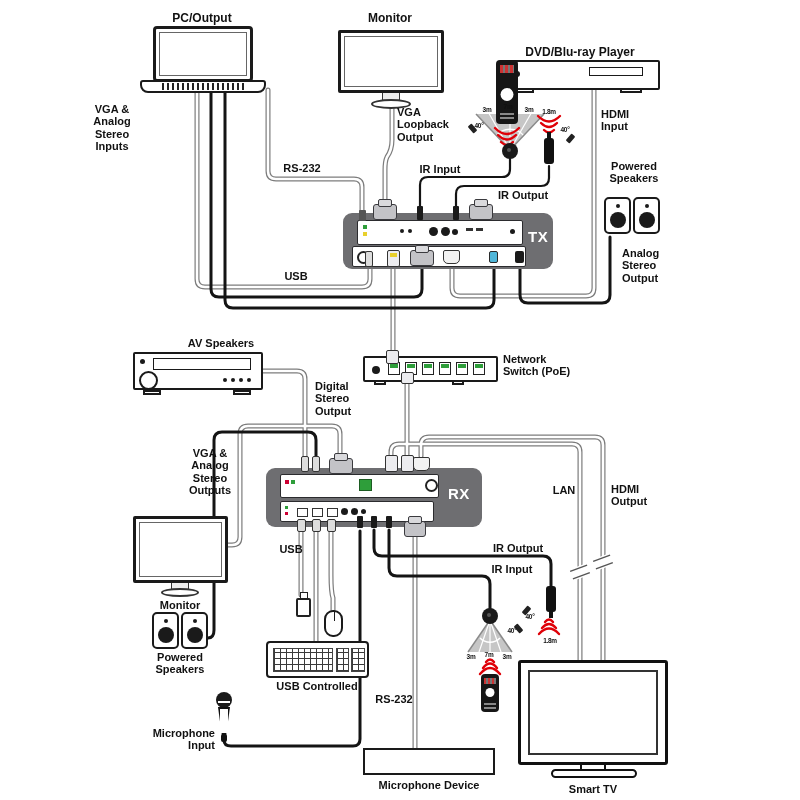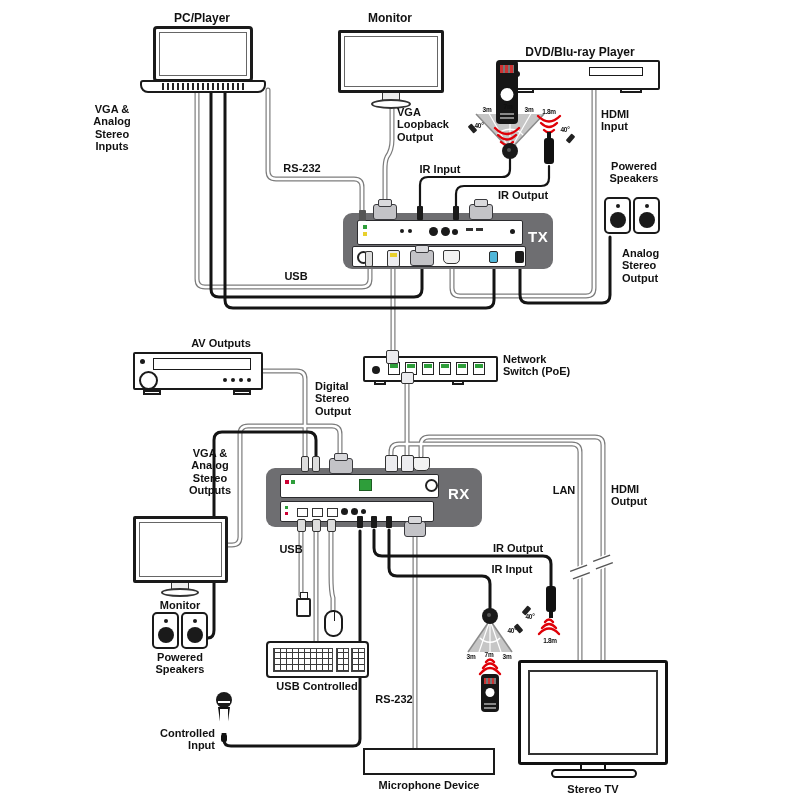--- a/index.html
+++ b/index.html
@@ -327,66 +327,66 @@
   </div>
 
   <div class="dev" style="left:363px;top:748px;width:132px;height:27px;border:2px solid #1a1a1a;background:#fff;"></div>
 
   <div class="dev" style="left:518px;top:660px;width:150px;height:105px;border:3.5px solid #111;border-radius:3px;background:#fff;">
     <div style="position:absolute;inset:7px;border:2px solid #333;background:#fff;"></div>
   </div>
   <div class="dev" style="left:580px;top:765px;width:26px;height:6px;background:#fff;border:2px solid #111;border-top:none;"></div>
   <div class="dev" style="left:551px;top:769px;width:86px;height:9px;background:#fff;border:2px solid #111;border-radius:6px;"></div>
 
-  <div class="lbl big" style="left:202px;top:12px;">PC/Player</div>
+  <div class="lbl big" style="left:202px;top:12px;">PC/Output</div>
   <div class="lbl big" style="left:390px;top:12px;">Monitor</div>
   <div class="lbl big" style="left:580px;top:46px;text-align:center;">DVD/Blu-ray Player</div>
   <div class="lbl" style="left:112px;top:103px;">VGA &amp;
 Analog
 Stereo
 Inputs</div>
   <div class="lbl" style="left:302px;top:162px;">RS-232</div>
   <div class="lbl la" style="left:397px;top:106px;">VGA
 Loopback
 Output</div>
   <div class="lbl" style="left:440px;top:163px;">IR Input</div>
   <div class="lbl" style="left:523px;top:189px;">IR Output</div>
   <div class="lbl la" style="left:601px;top:108px;">HDMI
 Input</div>
   <div class="lbl" style="left:634px;top:160px;">Powered
 Speakers</div>
   <div class="lbl la" style="left:622px;top:247px;">Analog
 Stereo
 Output</div>
   <div class="lbl" style="left:296px;top:270px;">USB</div>
-  <div class="lbl" style="left:221px;top:337px;">AV Outputs</div>
+  <div class="lbl" style="left:221px;top:337px;">AV Speakers</div>
   <div class="lbl la" style="left:315px;top:380px;">Digital
 Stereo
 Output</div>
   <div class="lbl la" style="left:503px;top:353px;">Network
 Switch (PoE)</div>
   <div class="lbl" style="left:210px;top:447px;">VGA &amp;
 Analog
 Stereo
 Outputs</div>
   <div class="lbl" style="left:564px;top:484px;">LAN</div>
   <div class="lbl la" style="left:611px;top:483px;">HDMI
 Output</div>
   <div class="lbl" style="left:180px;top:599px;">Monitor</div>
   <div class="lbl" style="left:291px;top:543px;">USB</div>
   <div class="lbl" style="left:180px;top:651px;">Powered
 Speakers</div>
   <div class="lbl" style="left:317px;top:680px;">USB Controlled</div>
-  <div class="lbl ra" style="left:113px;top:727px;width:102px;">Controlled
+  <div class="lbl ra" style="left:113px;top:727px;width:102px;">Microphone
 Input</div>
   <div class="lbl" style="left:394px;top:693px;">RS-232</div>
   <div class="lbl" style="left:518px;top:542px;">IR Output</div>
   <div class="lbl" style="left:512px;top:563px;">IR Input</div>
   <div class="lbl" style="left:429px;top:779px;">Microphone Device</div>
-  <div class="lbl" style="left:593px;top:783px;">Stereo TV</div>
+  <div class="lbl" style="left:593px;top:783px;">Smart TV</div>
 
   <div class="lbl tiny" style="left:487px;top:106px;">3m</div>
   <div class="lbl tiny" style="left:508px;top:103px;">7m</div>
   <div class="lbl tiny" style="left:529px;top:106px;">3m</div>
   <div class="lbl tiny" style="left:479px;top:122px;">40°</div>
   <div class="lbl tiny" style="left:565px;top:126px;">40°</div>
   <div class="lbl tiny" style="left:549px;top:108px;">1.8m</div>
   <div class="lbl tiny" style="left:471px;top:653px;">3m</div>
   <div class="lbl tiny" style="left:489px;top:651px;">7m</div>
   <div class="lbl tiny" style="left:507px;top:653px;">3m</div>

